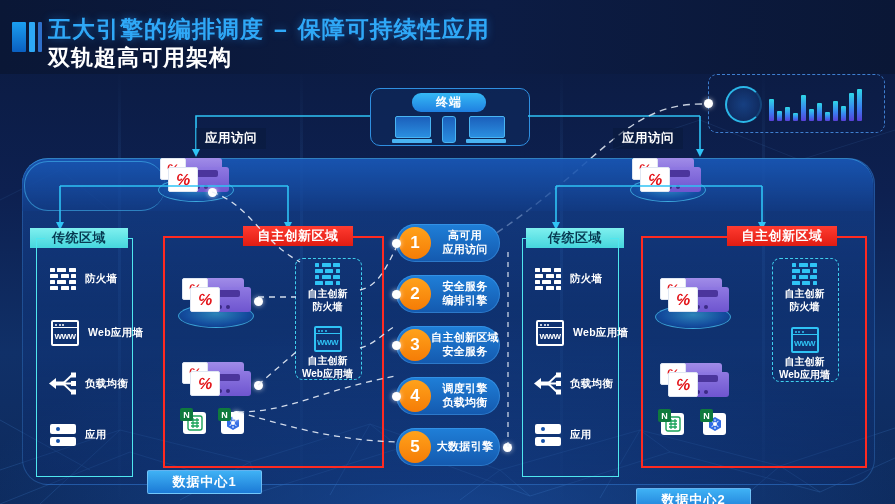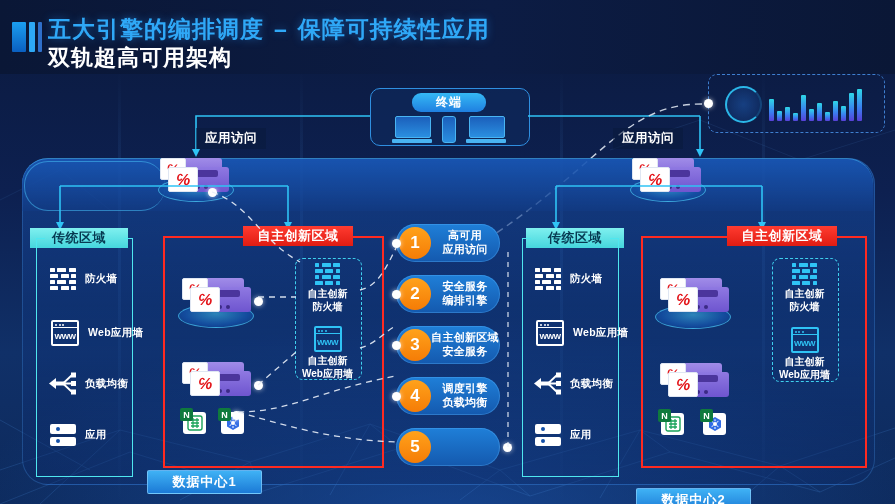--- a/index.html
+++ b/index.html
@@ -645,20 +645,23 @@
     <div class="num">4</div>
     <div class="ptxt">
       <span>调度引擎</span>
       <span>负载均衡</span>
     </div>
   </div>
   <div class="dot" style="left:392px;top:392px"></div>
 
   <div class="pill" style="top:428px">
     <div class="num">5</div>
+    <div class="ptxt">
+      <span>大数据引擎</span>
+    </div>
   </div>
   <div class="dot" style="left:503px;top:443px"></div>
 
   <svg class="bg-svg" viewBox="0 0 895 504">
     <g stroke="#e8eef8" stroke-width="1.3" fill="none" stroke-dasharray="6 5" opacity="0.85">
       <path d="M508 447 L508 200 C508 190 520 186 540 186" opacity="0"></path>
       <path d="M508 447 L508 250" stroke-dasharray="5 5"></path>
     </g>
   </svg>
 

